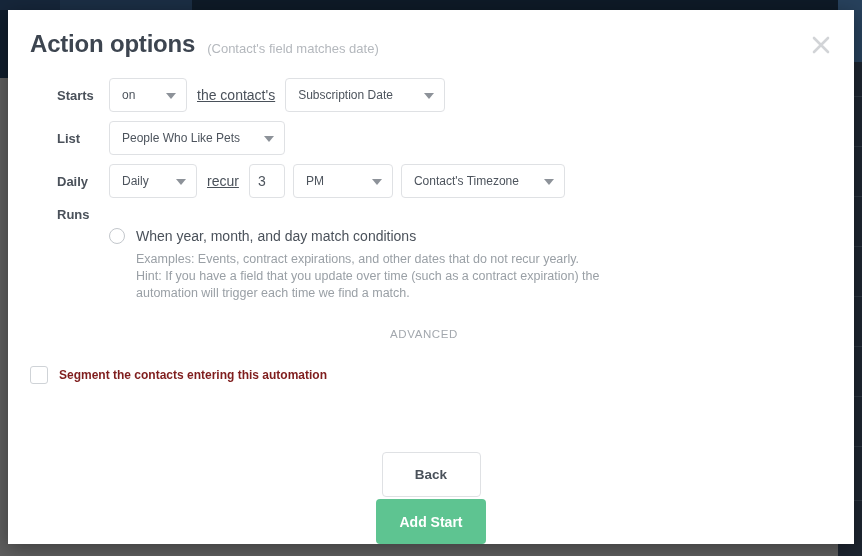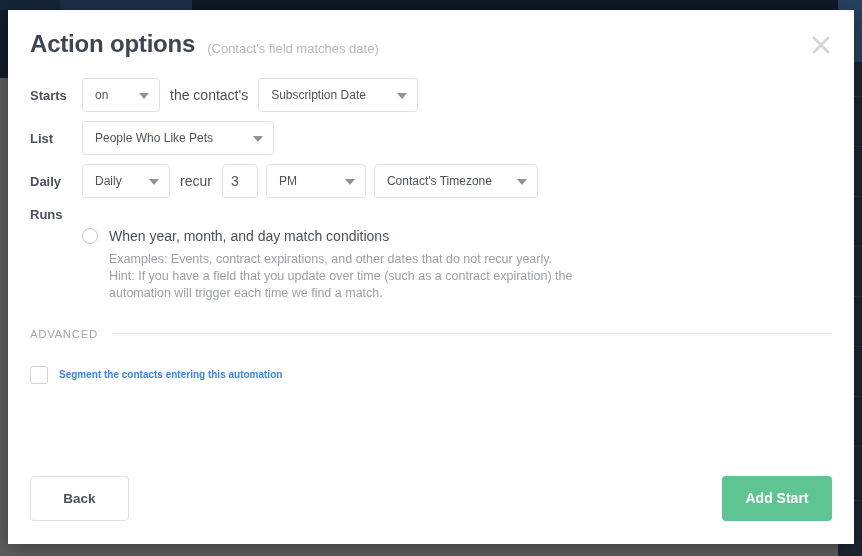--- a/index.html
+++ b/index.html
@@ -140,25 +140,27 @@
     display: flex;
     align-items: center;
     margin-bottom: 9px;
   }
   .flabel {
     width: 52px;
     flex: 0 0 52px;
     font-size: 13px;
     font-weight: bold;
     color: #4a515a;
+    margin-left: 27px;
   }
   .inline-text {
     font-size: 14px;
     color: #4a515a;
     margin: 8px 10px;
+    text-decoration: underline;
   }
 
   .select {
     position: relative;
     display: inline-flex;
     align-items: center;
     height: 34px;
     border: 1px solid #dfe1e4;
     border-radius: 4px;
     background: #ffffff;
@@ -174,21 +176,21 @@
     right: 10px;
     top: 50%;
     margin-top: -2px;
     width: 0; height: 0;
     border-left: 5px solid transparent;
     border-right: 5px solid transparent;
     border-top: 6px solid #8d9299;
   }
   .select.w-on { width: 78px; }
   .select.w-field { width: 160px; }
-  .select.w-list { width: 192px; }
+  .select.w-list { width: 176px; }
   .select.w-freq { width: 88px; }
   .select.w-ampm { width: 100px; }
   .select.w-tz { width: 164px; }
 
   .numinput {
     width: 36px;
     height: 34px;
     border: 1px solid #dfe1e4;
     border-radius: 4px;
     background: #fff;
@@ -243,20 +245,21 @@
     line-height: 1.35;
   }
   .helper div { white-space: nowrap; }
   .radio-block-2 { margin-top: 21px; }
 
   
   .advanced {
     display: flex;
     align-items: center;
     margin-top: 26px;
+    flex-direction: column;
   }
   .advanced-label {
     font-size: 11.5px;
     letter-spacing: 0.6px;
     color: #a3a8ae;
     font-weight: normal;
     flex: 0 0 auto;
     margin-right: 14px;
   }
   .advanced-rule {
@@ -273,36 +276,37 @@
     width: 18px; height: 18px;
     border: 1px solid #cfd3d7;
     border-radius: 3px;
     background: #fff;
     box-sizing: border-box;
     margin-right: 11px;
     cursor: pointer;
     flex: 0 0 18px;
   }
   .checkbox-label {
-    font-size: 10px;
-    font-weight: bold;
-    color: #3b82f6;
+    font-size: 12px;
+    font-weight: bold;
+    color: #7f1d1d;
   }
 
   
   .modal-footer {
     position: absolute;
     left: 0; right: 0;
     bottom: 0;
     height: 92px;
     padding: 0 22px;
     display: flex;
     align-items: center;
     justify-content: space-between;
     box-sizing: border-box;
+    flex-direction: column;
   }
   .btn-back {
     width: 99px; height: 45px;
     border: 1px solid #dfe1e4;
     border-radius: 4px;
     background: #fff;
     font-size: 13.5px;
     font-weight: bold;
     color: #4a515a;
     cursor: pointer;

